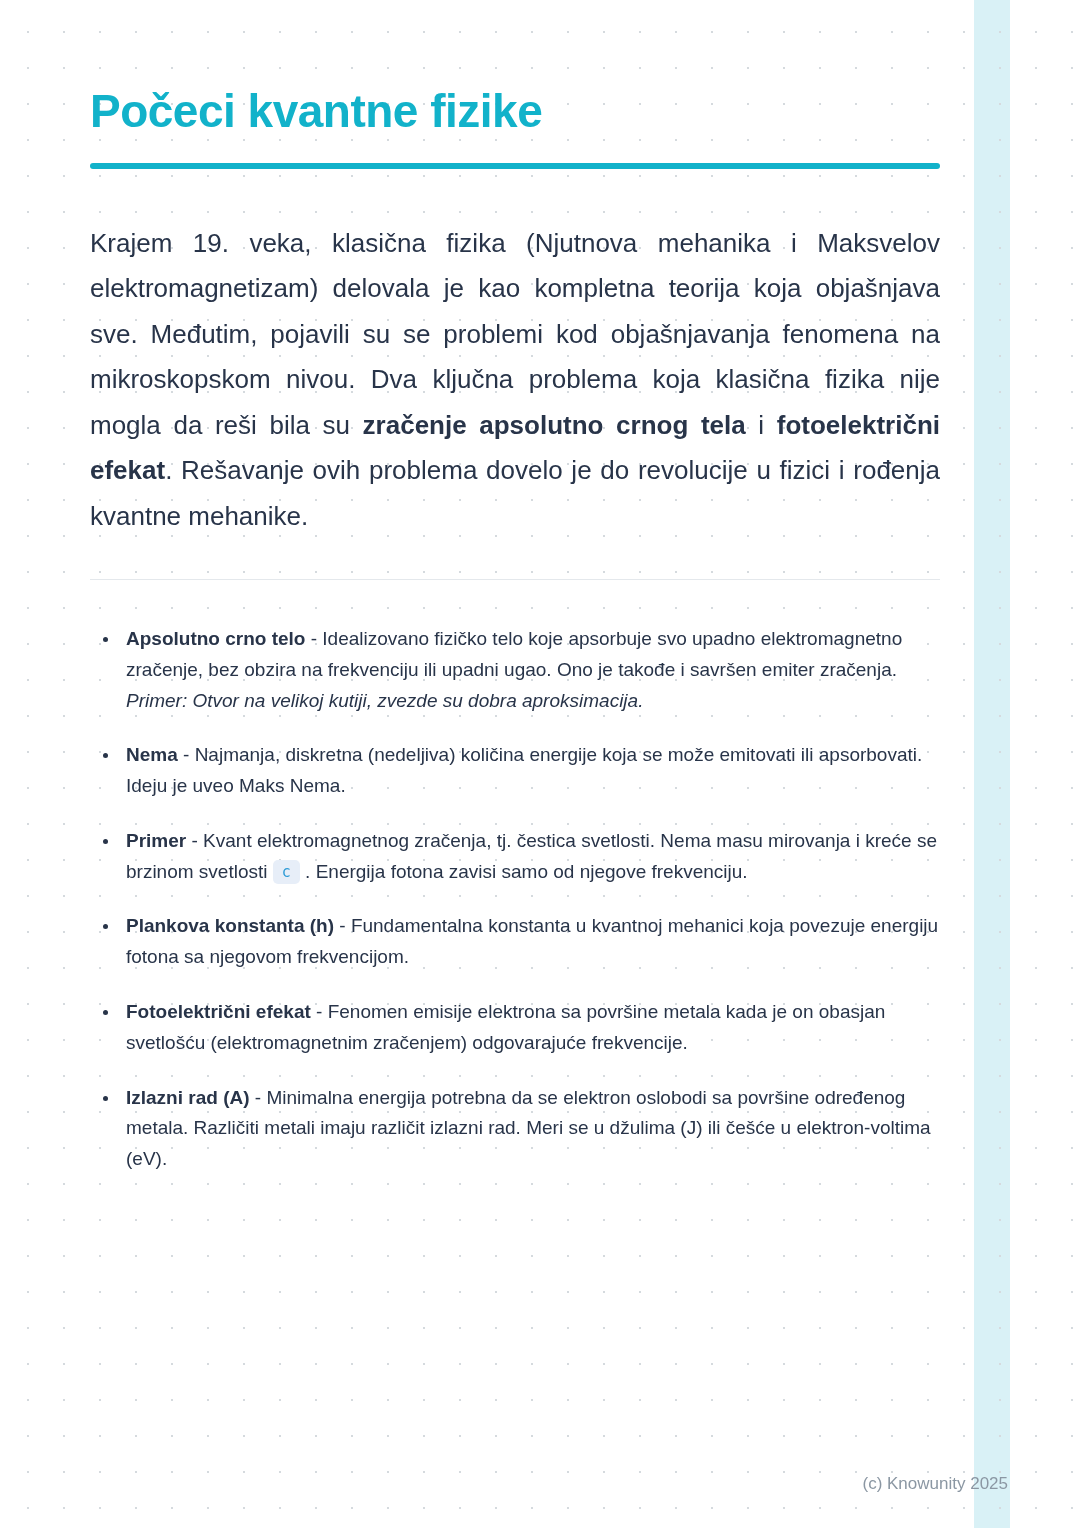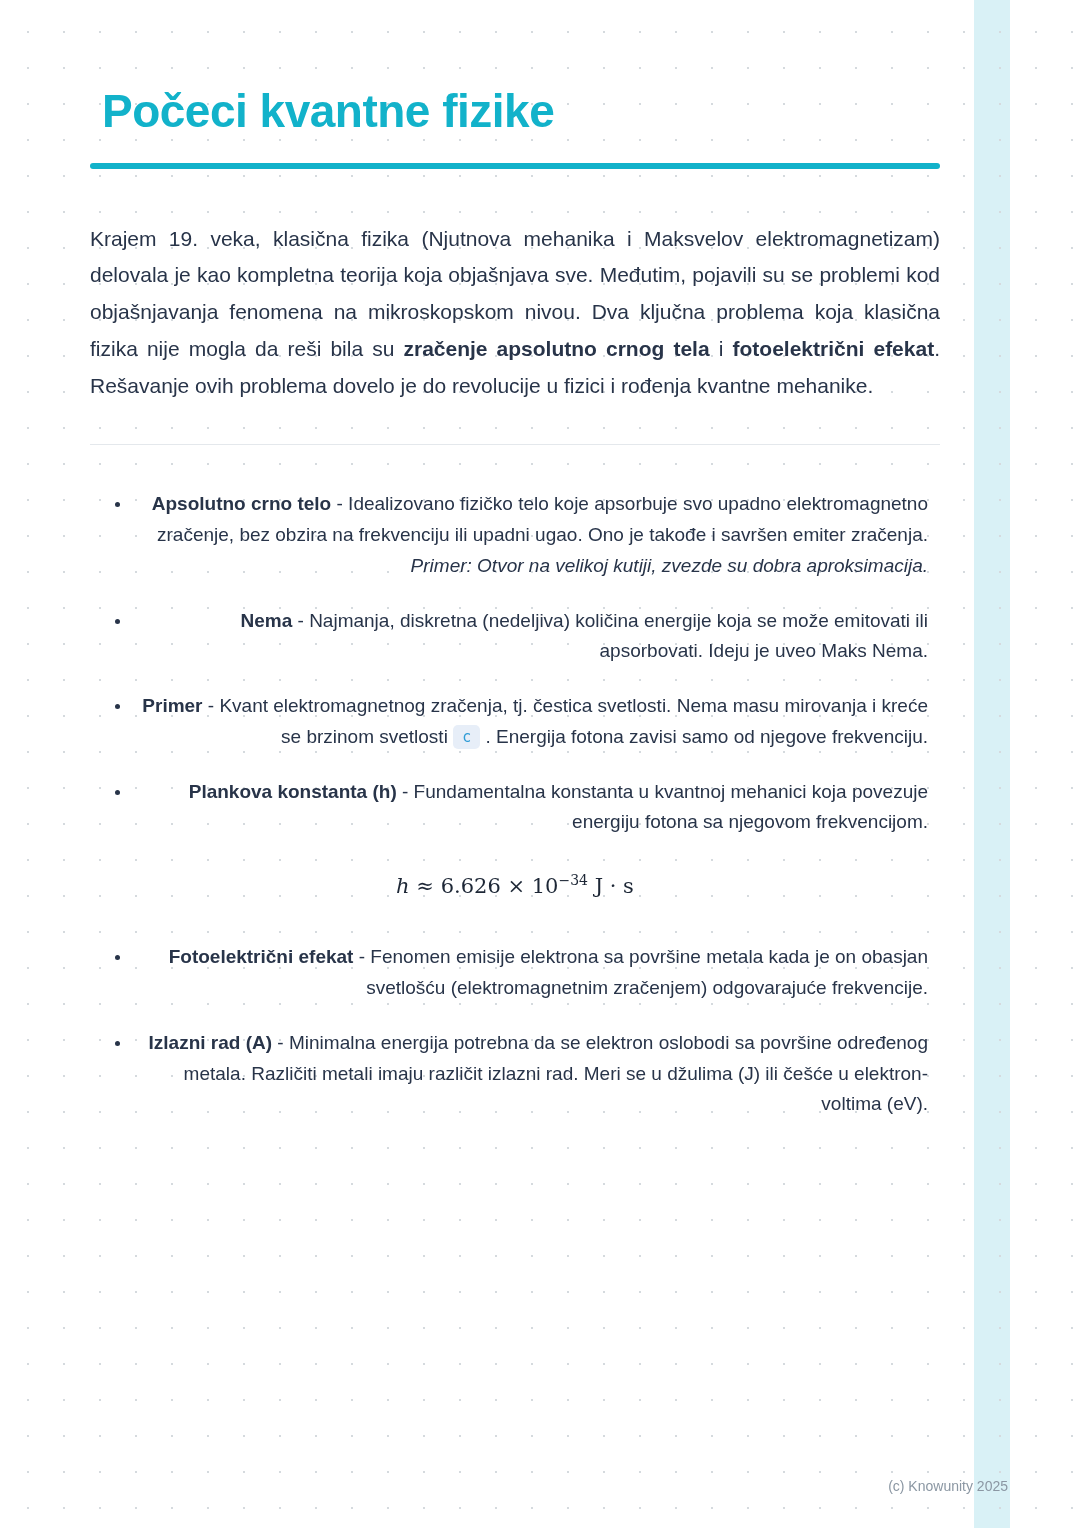--- a/index.html
+++ b/index.html
@@ -41,57 +41,56 @@
     padding: 86px 140px 0 90px;
     width: 850px;
     box-sizing: content-box;
   }
 
   .doc-title {
     font-size: 46px;
     font-weight: 800;
     letter-spacing: -0.5px;
     color: #12b2ca;
-    margin: 0 0 26px 12px;
+    margin: 0 0 26px 0;
     line-height: 1.1;
   }
 
   .title-rule {
     height: 6px;
     background: #12b2ca;
     border-radius: 3px;
     margin: 0 0 52px 0;
   }
 
   .section-heading {
     font-size: 27px;
     font-weight: 800;
     color: #12b2ca;
     margin: 0 0 22px 0;
     line-height: 1.2;
   }
 
   .body-paragraph {
-    font-size: 21px;
+    font-size: 26px;
     line-height: 1.75;
     text-align: justify;
     margin: 0 0 40px 0;
   }
 
   .section-divider {
     border: none;
     border-top: 1px solid #e4e8ec;
     margin: 0 0 44px 0;
   }
 
   .bullet-list {
-    margin: 12px;
+    margin: 0;
     padding: 0 0 0 30px;
     list-style: disc;
-    text-align: right;
   }
   .bullet-list li {
     font-size: 19px;
     line-height: 1.62;
     margin: 0 0 24px 0;
     padding-left: 6px;
   }
   .bullet-list li::marker { color: #283449; font-size: 17px; }
 
   .inline-code {
@@ -113,21 +112,21 @@
     color: #1d2736;
     margin: 34px 0 44px 0;
   }
   .formula .var { font-style: italic; }
   .formula sup { font-size: 14px; }
 
   .page-footer {
     position: absolute;
     bottom: 34px;
     right: 72px;
-    font-size: 14px;
+    font-size: 17px;
     color: #8b97a3;
     z-index: 3;
   }
 
   b, .run-b { font-weight: 700; }
 </style>
 </head>
 <body>
 
 <div class="side-stripe"></div>
@@ -144,21 +143,20 @@
   <hr class="section-divider">
 
 
   <ul class="bullet-list">
     <li><span class="run-b">Apsolutno crno telo</span><span> - Idealizovano fizičko telo koje apsorbuje svo upadno elektromagnetno zračenje, bez obzira na frekvenciju ili upadni ugao. Ono je takođe i savršen emiter zračenja. </span><span style="font-style: italic;">Primer: Otvor na velikoj kutiji, zvezde su dobra aproksimacija.</span></li>
     <li><span class="run-b">Nema</span><span> - Najmanja, diskretna (nedeljiva) količina energije koja se može emitovati ili apsorbovati. Ideju je uveo Maks Nema.</span></li>
     <li><span class="run-b">Primer</span><span> - Kvant elektromagnetnog zračenja, tj. čestica svetlosti. Nema masu mirovanja i kreće se brzinom svetlosti </span><span class="inline-code">c</span><span> . Energija fotona zavisi samo od njegove frekvenciju.</span></li>
     <li><span class="run-b">Plankova konstanta (h)</span><span> - Fundamentalna konstanta u kvantnoj mehanici koja povezuje energiju fotona sa njegovom frekvencijom.</span></li>
   </ul>
 
-  <div class="formula"><span class="var">h</span> <span>≈</span> <span>6.626 × 10</span><sup>−34</sup> <span>J · s</span></div>
 
   <ul class="bullet-list">
     <li><span class="run-b">Fotoelektrični efekat</span><span> - Fenomen emisije elektrona sa površine metala kada je on obasjan svetlošću (elektromagnetnim zračenjem) odgovarajuće frekvencije.</span></li>
     <li><span class="run-b">Izlazni rad (A)</span><span> - Minimalna energija potrebna da se elektron oslobodi sa površine određenog metala. Različiti metali imaju različit izlazni rad. Meri se u džulima (J) ili češće u elektron-voltima (eV).</span></li>
   </ul>
 
 </div>
 
 <div class="page-footer">(c) Knowunity 2025</div>
 

